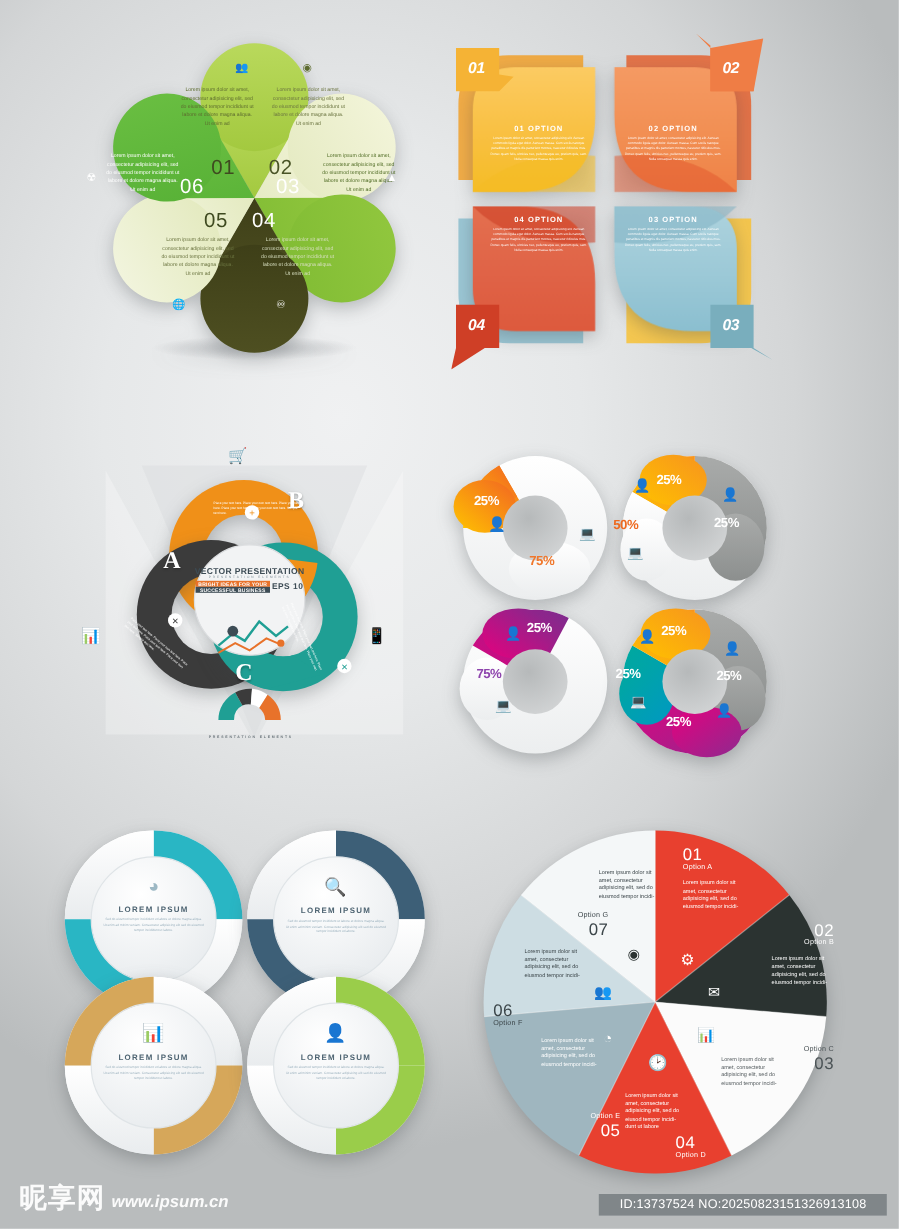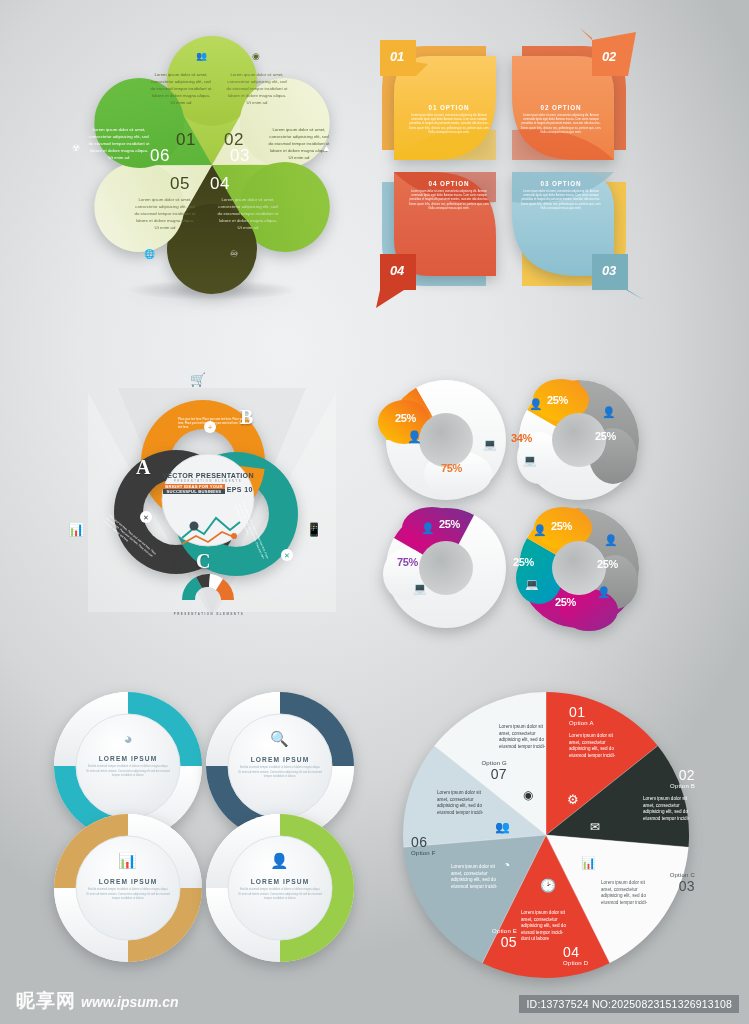--- a/index.html
+++ b/index.html
@@ -55,25 +55,25 @@
 
   
   #pie { left: 403px; top: 692px; width: 286px; height: 286px; }
   .pie-num { font-size: 14px; font-weight: 300; letter-spacing: .4px; }
   .pie-opt { font-size: 6px; letter-spacing: .2px; }
   .pie-body { font-size: 4.6px; line-height: 1.42; }
 
   
   #wm { position: absolute; left: 0; bottom: 0; width: 749px; height: 48px; }
   #wm-logo { position: absolute; left: 16px; bottom: 10px; display: flex; align-items: baseline; gap: 5px; }
-  .wm-cn { font-family: "DejaVu Sans", sans-serif; font-size: 19px; font-weight: bold; color: #fff;
+  .wm-cn { font-family: "DejaVu Sans", sans-serif; font-size: 23px; font-weight: bold; color: #fff;
            letter-spacing: 1px; opacity: .95; }
   .wm-url { font-size: 14px; font-style: italic; font-weight: bold; color: #fff; opacity: .95; }
   #wm-id { position: absolute; right: 10px; bottom: 11px; background: rgba(110,116,120,.75);
-           color: #fff; font-size: 10.5px; padding: 3px 7px; letter-spacing: .2px; text-align: center; }
+           color: #fff; font-size: 10.5px; padding: 3px 17px; letter-spacing: .2px; text-align: center; }
 </style>
 </head>
 <body>
 
 <div class="stage">
 
   <div class="blk" id="petals">
     <svg width="300" height="290" viewBox="0 0 300 290" class="shadowy">
       <defs>
         <linearGradient id="pg1" x1="0" y1="0" x2="0" y2="1">
@@ -424,21 +424,21 @@
 
     <div class="pct wht" style="position:absolute; left:12px; top:34px;">25%</div>
     <div style="position:absolute; left:24px; top:52px; font-size:12px; color:#fff;">👤</div>
     <div class="pct" style="position:absolute; left:58px; top:84px; color:#f0772b;">75%</div>
     <div style="position:absolute; left:100px; top:60px; font-size:11px; color:#fff;">💻</div>
 
     <div class="pct wht" style="position:absolute; left:164px; top:16px;">25%</div>
     <div style="position:absolute; left:146px; top:20px; font-size:11px; color:#fff;">👤</div>
     <div class="pct wht" style="position:absolute; left:212px; top:52px;">25%</div>
     <div style="position:absolute; left:219px; top:28px; font-size:11px; color:#fff;">👤</div>
-    <div class="pct" style="position:absolute; left:128px; top:54px; color:#ee6a20;">34%</div>
+    <div class="pct" style="position:absolute; left:128px; top:54px; color:#ee6a20;">50%</div>
     <div style="position:absolute; left:140px; top:76px; font-size:11px; color:#fff;">💻</div>
 
     <div class="pct wht" style="position:absolute; left:56px; top:140px;">25%</div>
     <div style="position:absolute; left:38px; top:144px; font-size:11px; color:#fff;">👤</div>
     <div class="pct" style="position:absolute; left:14px; top:178px; color:#8e44ad;">75%</div>
     <div style="position:absolute; left:30px; top:204px; font-size:11px; color:#fff;">💻</div>
 
     <div class="pct wht" style="position:absolute; left:168px; top:142px;">25%</div>
     <div style="position:absolute; left:150px; top:146px; font-size:11px; color:#fff;">👤</div>
     <div class="pct wht" style="position:absolute; left:214px; top:180px;">25%</div>

